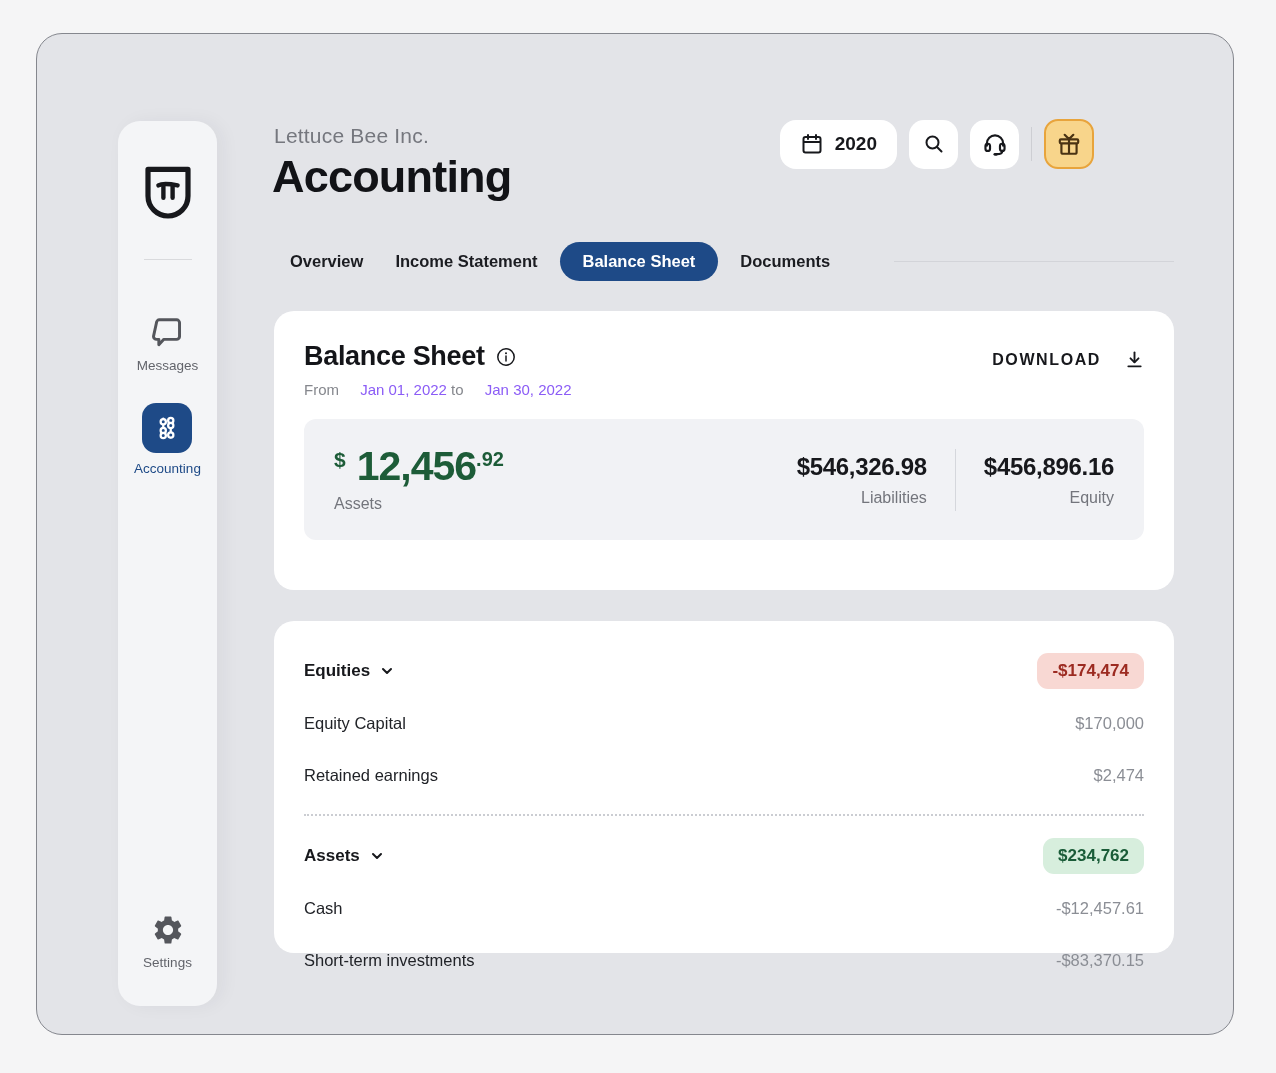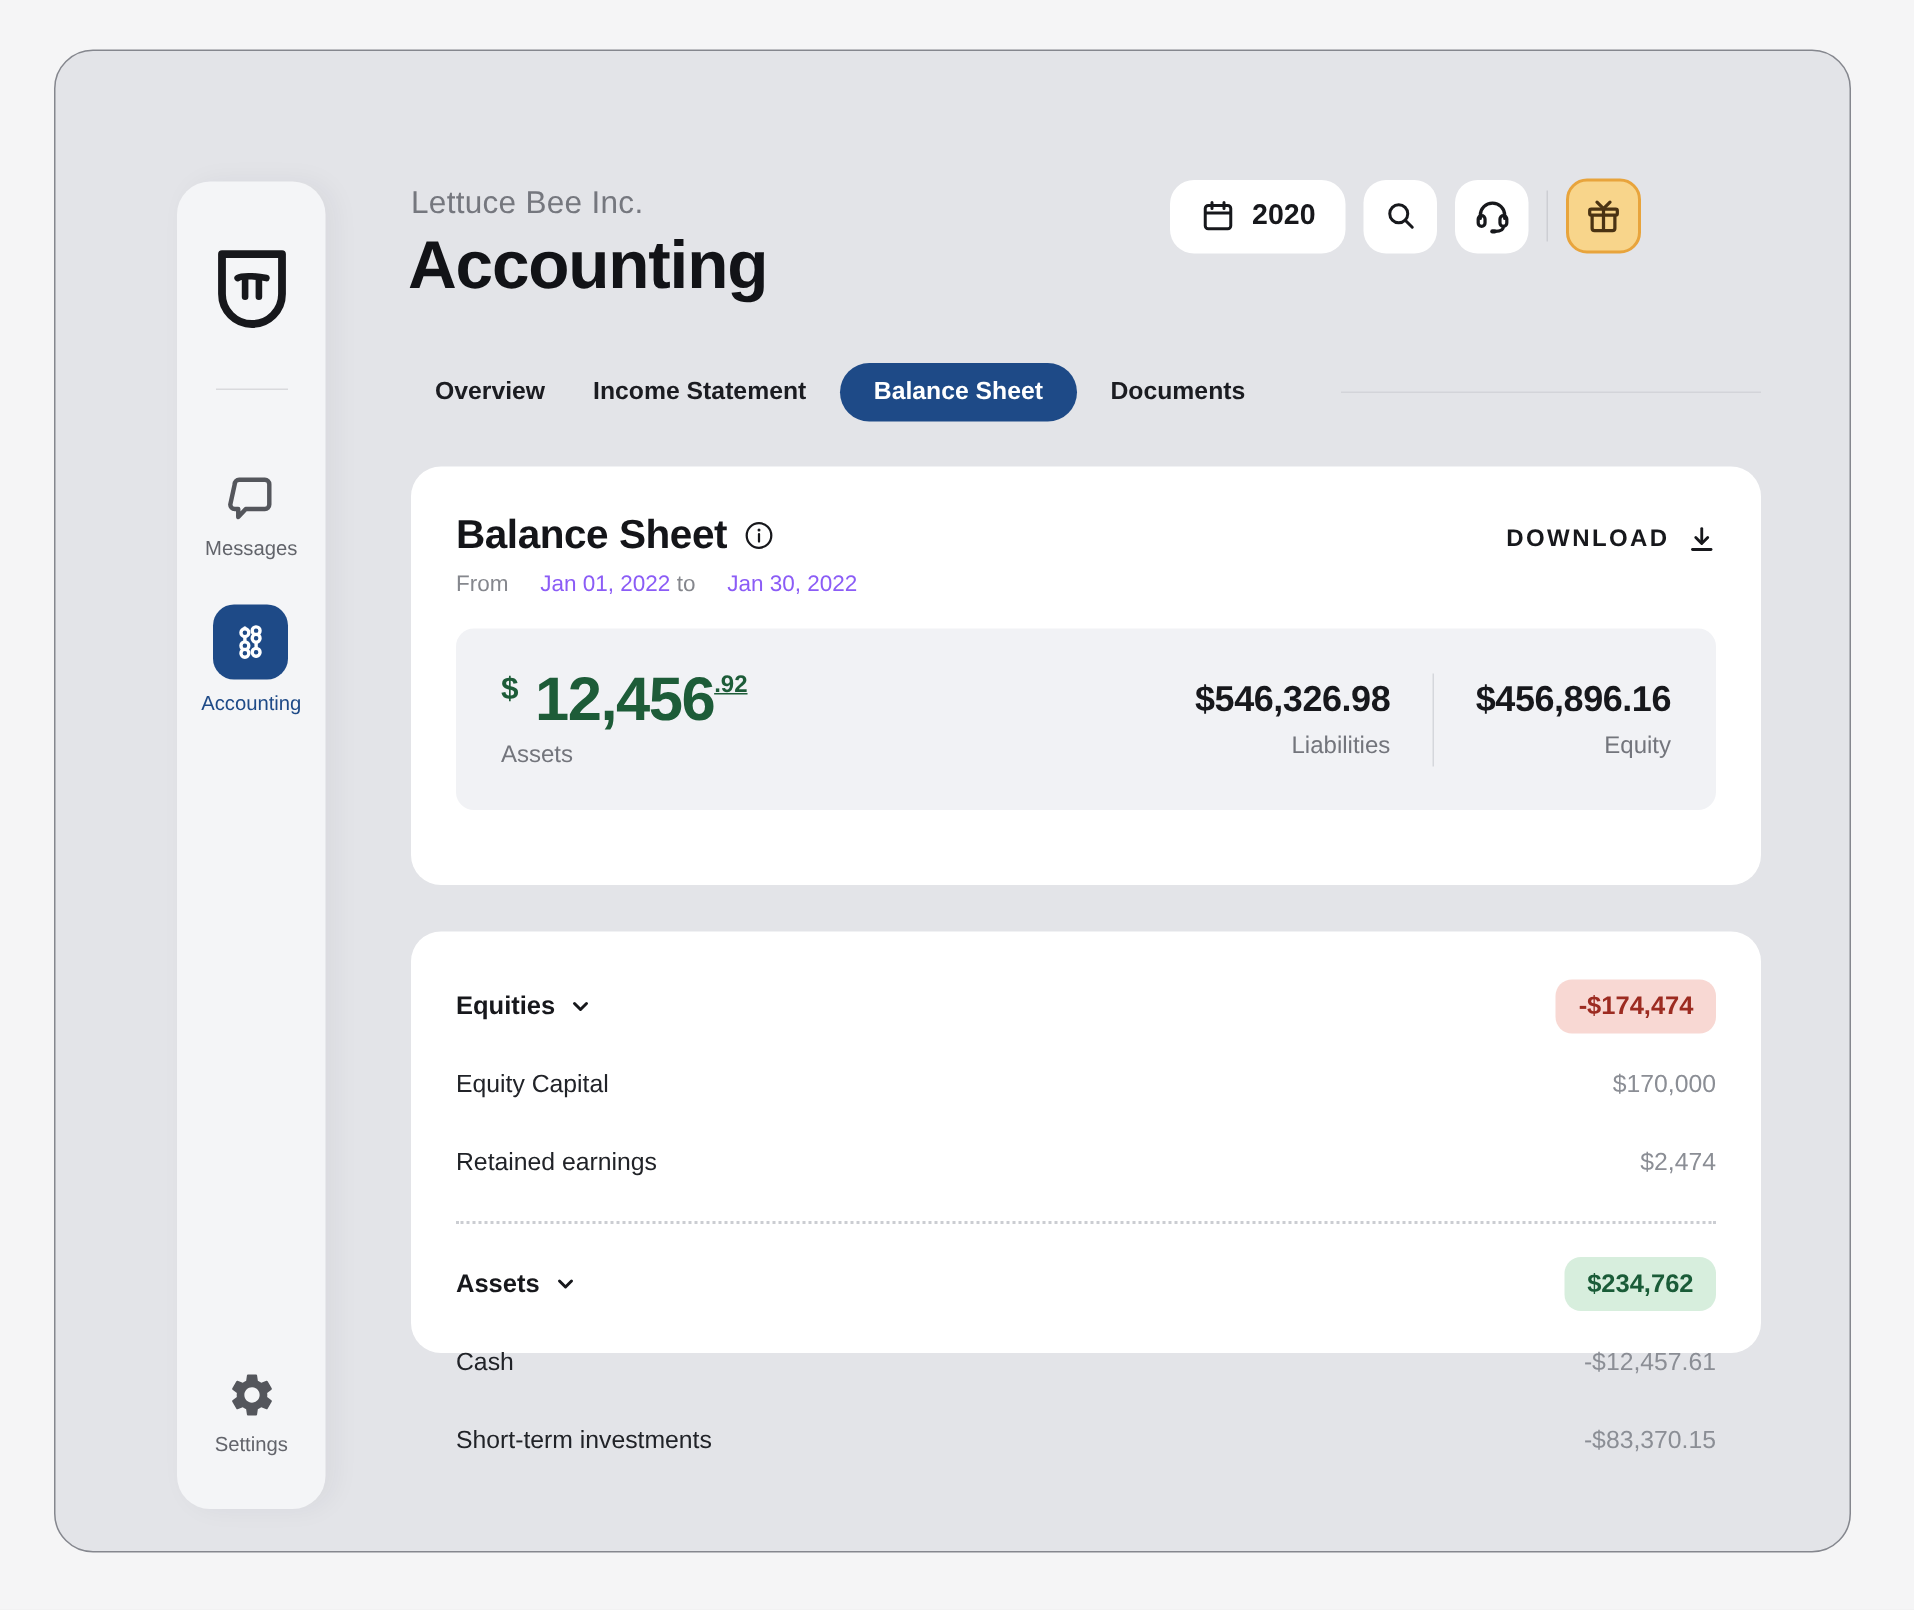--- a/index.html
+++ b/index.html
@@ -58,41 +58,41 @@
   .tab { font-size: 16.5px; font-weight: 600; color: #1b1c21; padding: 0 16px; cursor: pointer; white-space: nowrap; }
   .tab.active {
     background: #1e4a87; color: #fff; height: 39px; line-height: 39px;
     border-radius: 20px; padding: 0 23px; margin: 0 6px;
   }
   .tabs-rule { flex: 1; height: 1px; background: #d3d4d9; margin-left: 48px; }
 
   
   .card { position: absolute; left: 237px; width: 900px; background: #fff; border-radius: 20px; }
   .card.balance { top: 277px; height: 279px; padding: 30px; }
-  .card.details { top: 587px; height: 281px; padding: 24px 30px; }
+  .card.details { top: 587px; height: 332px; padding: 24px 30px; }
 
   .bc-header { display: flex; justify-content: space-between; align-items: flex-start; }
   .bc-title-wrap { display: flex; align-items: center; gap: 11px; }
   .bc-title { font-size: 27px; font-weight: 800; color: #141519; letter-spacing: -0.3px; }
   .bc-dates { margin-top: 9px; font-size: 15px; color: #85878d; }
   .bc-dates b { color: #8b5cf6; font-weight: 400; margin-left: 17px; }
   .download-btn {
-    display: flex; align-items: center; gap: 12px; background: none; border: none; cursor: pointer;
+    display: flex; align-items: center; gap: 24px; background: none; border: none; cursor: pointer;
     font-family: "Liberation Sans", sans-serif; font-size: 16px; font-weight: 700;
     letter-spacing: 1.6px; color: #17181c; margin-top: 9px;
   }
 
   .summary-band {
     margin-top: 21px; height: 121px; background: #f1f2f5; border-radius: 12px;
     display: flex; align-items: center; padding: 0 30px;
   }
   .assets-figure { display: flex; align-items: flex-start; color: #1d5c38; }
   .assets-figure .cur { font-size: 21px; font-weight: 700; margin-top: 2px; }
   .assets-figure .whole { font-size: 41px; font-weight: 800; letter-spacing: -1px; line-height: 1; margin-left: 11px; }
-  .assets-figure .cents { font-size: 16px; font-weight: 700; margin-top: 2px; text-decoration: underline; }
+  .assets-figure .cents { font-size: 20px; font-weight: 700; margin-top: 2px; }
   .summary-label { font-size: 16px; color: #73757c; margin-top: 8px; }
   .summary-right { margin-left: auto; display: flex; align-items: center; }
   .summary-col { text-align: right; }
   .summary-value { font-size: 24px; font-weight: 800; color: #17181c; letter-spacing: -0.3px; }
   .summary-sep { width: 1px; height: 62px; background: #d5d7dc; margin: 0 28px; }
 
   
   .section-header { display: flex; align-items: center; justify-content: space-between; padding: 8px 0; }
   .section-name-wrap { display: flex; align-items: center; gap: 10px; cursor: pointer; }
   .section-name { font-size: 17px; font-weight: 700; color: #17181c; }

